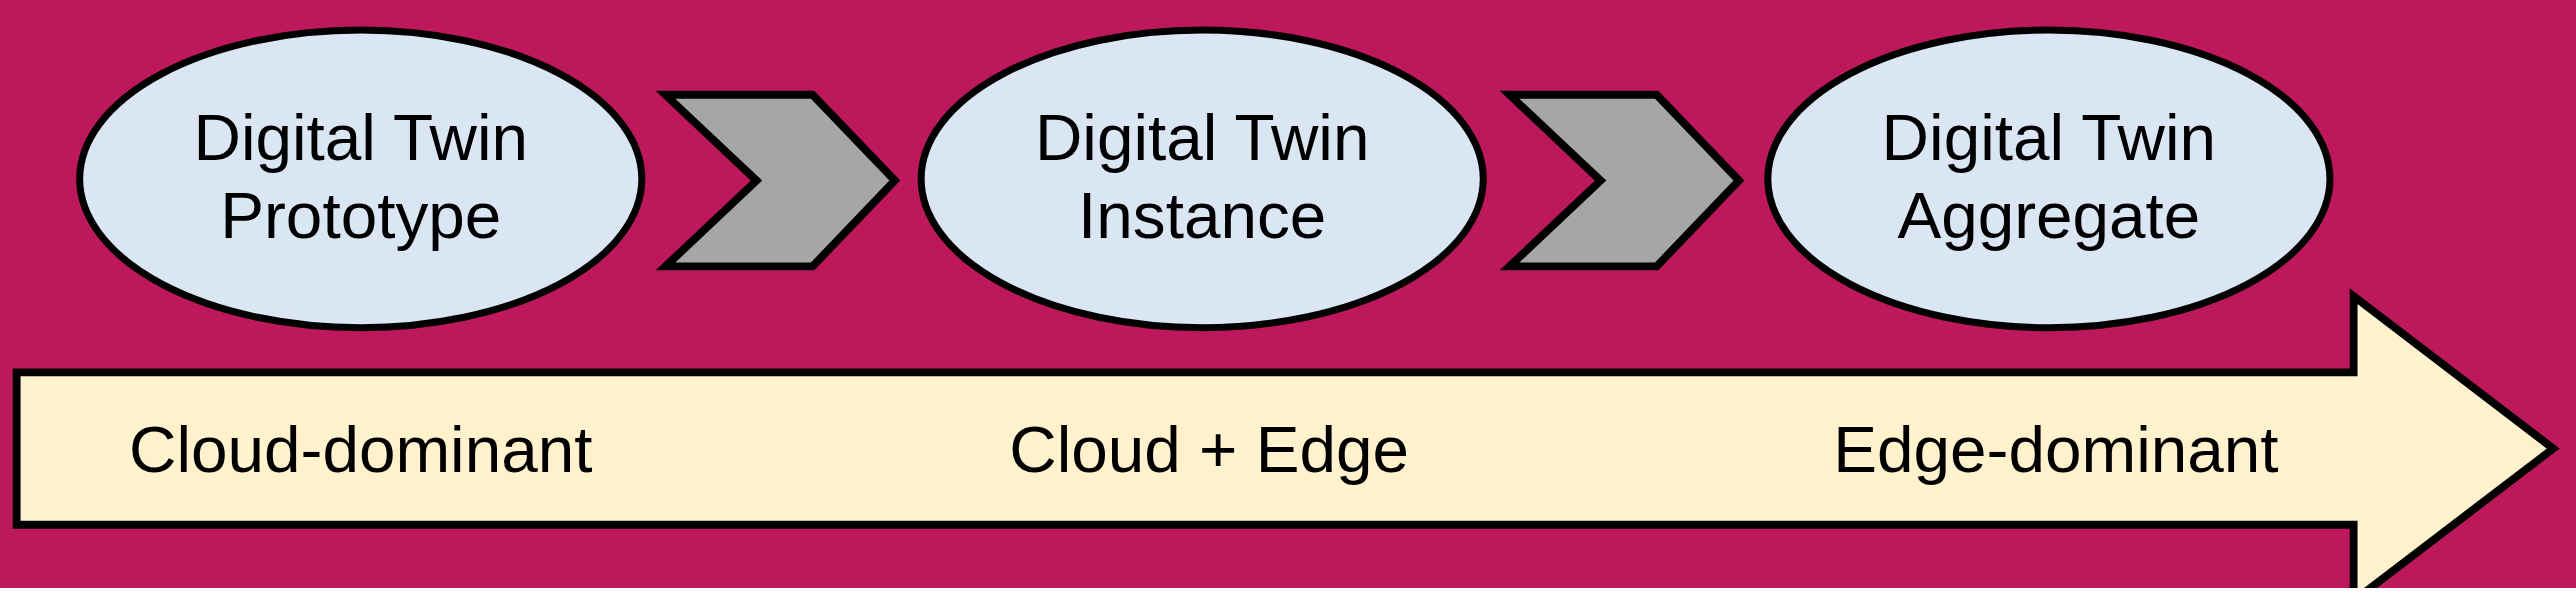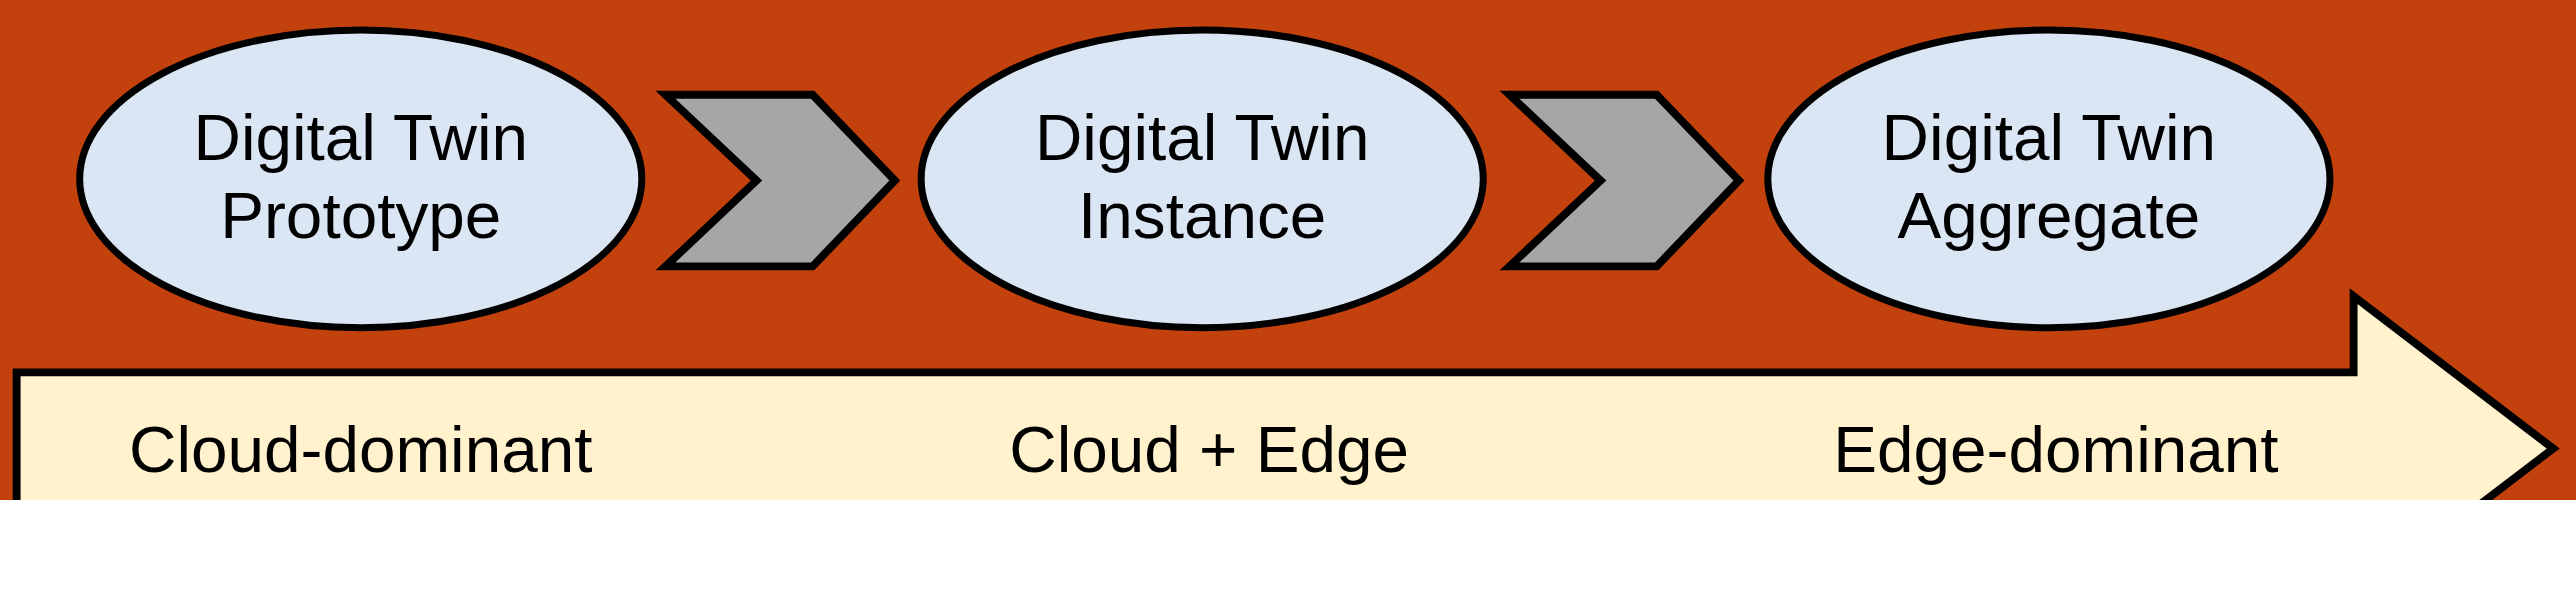--- a/index.html
+++ b/index.html
@@ -2,24 +2,24 @@
 <html style="font-size:14px"><head>
 <meta charset="utf-8">
 <style>
   html, body {
     margin: 0;
     padding: 0;
     background: #ffffff;
   }
   .stage {
     width: 2576px;
-    height: 500px;
+    height: 588px;
     position: relative;
     overflow: hidden;
-    background: #c2410c;
+    background: #be185d;
   }
   svg {
     display: block;
   }
   .node-shape {
     stroke: #000000;
     stroke-width: 8;
   }
   .chevron-shape {
     stroke: #000000;

